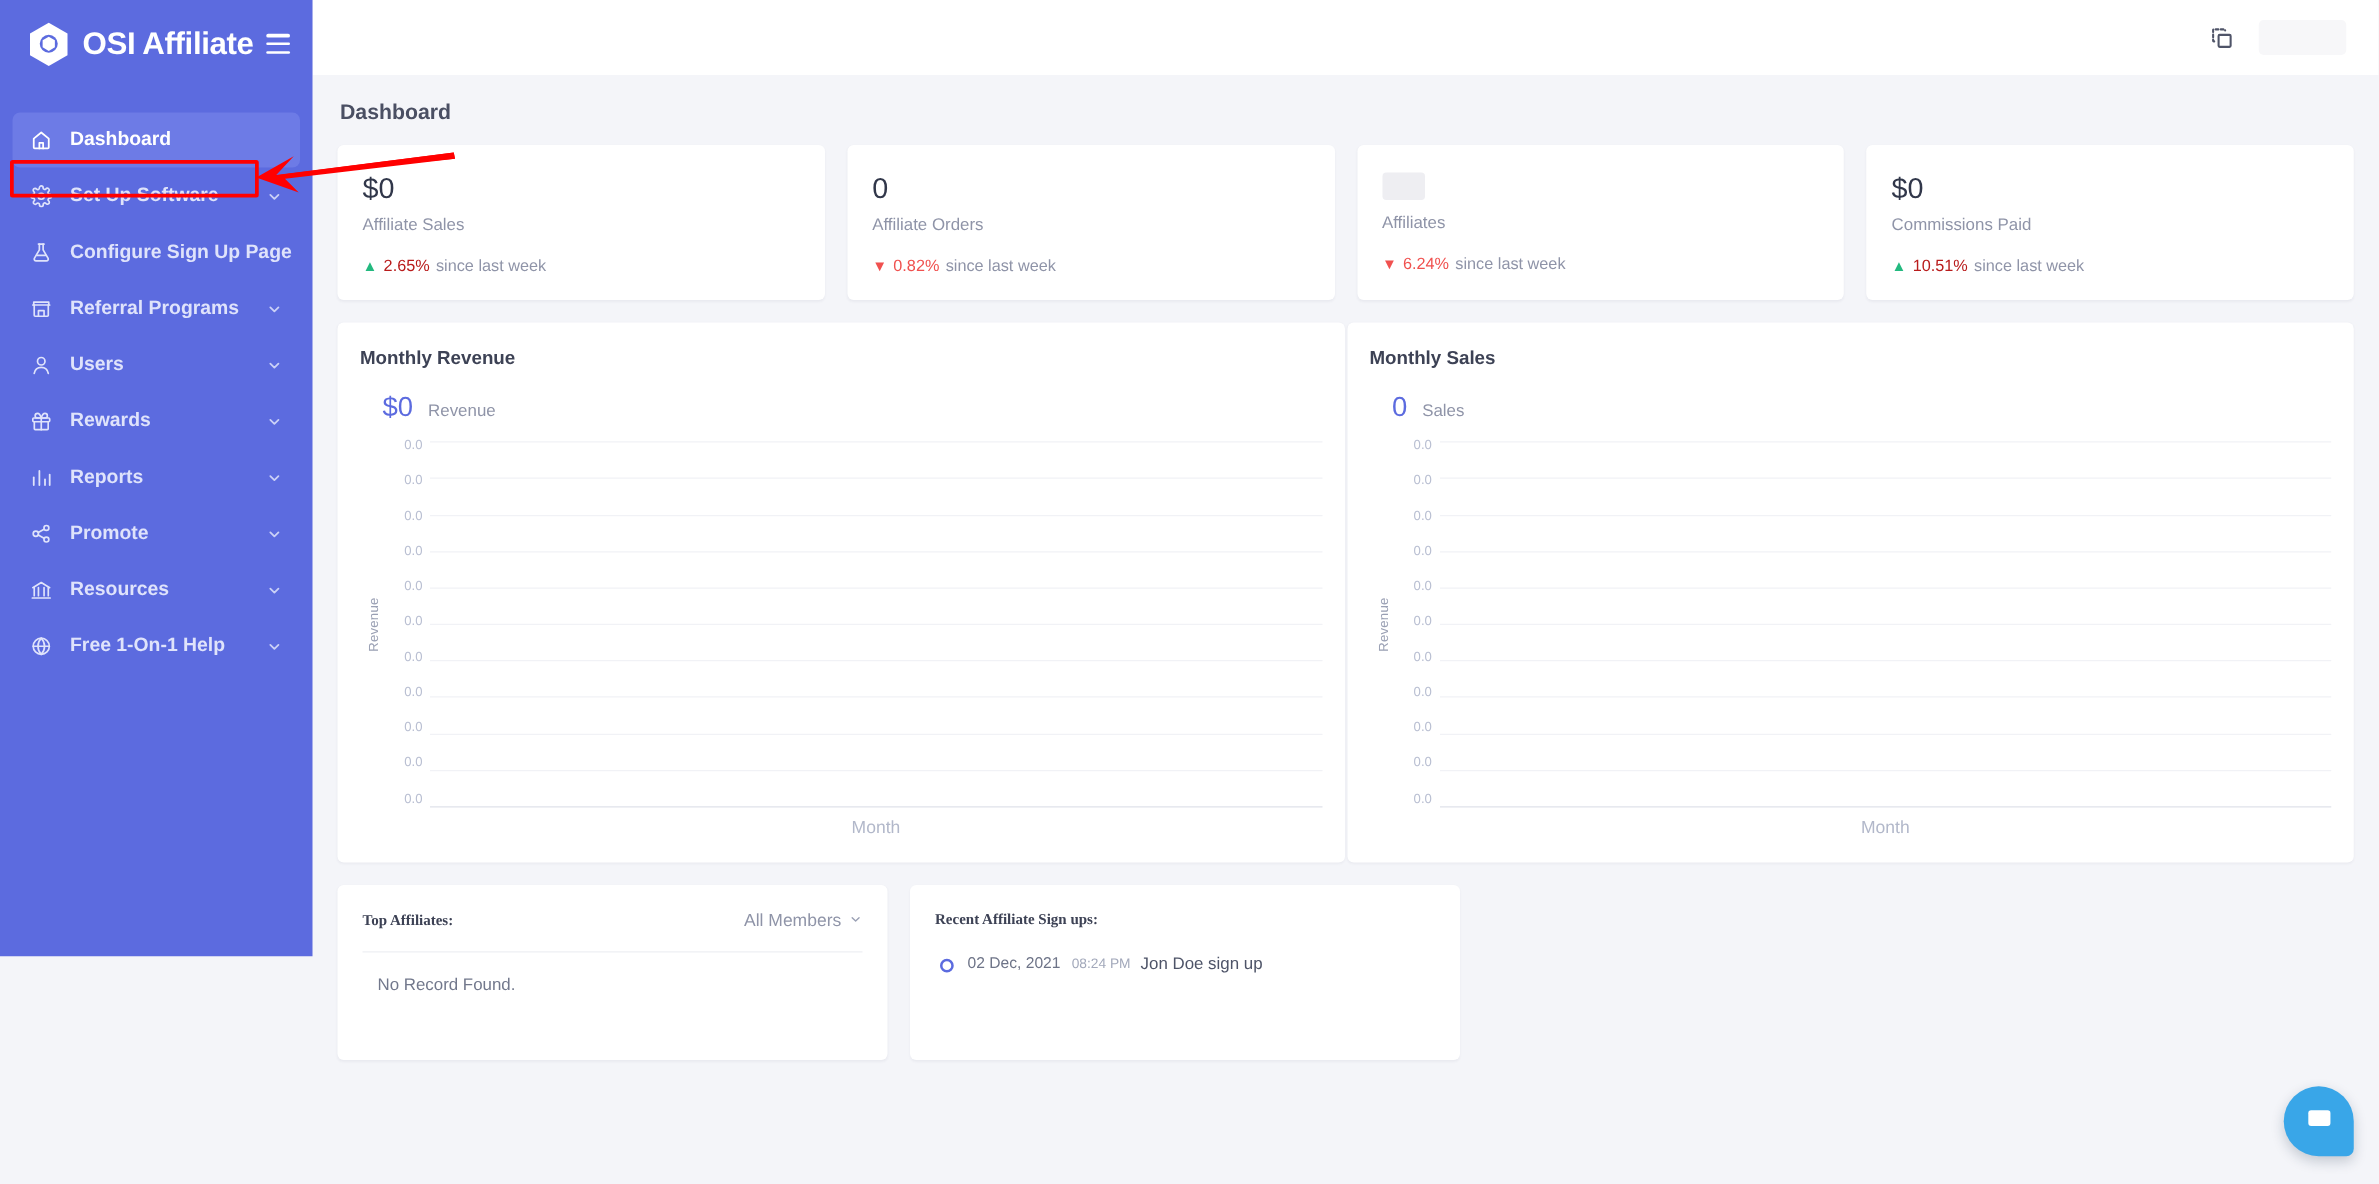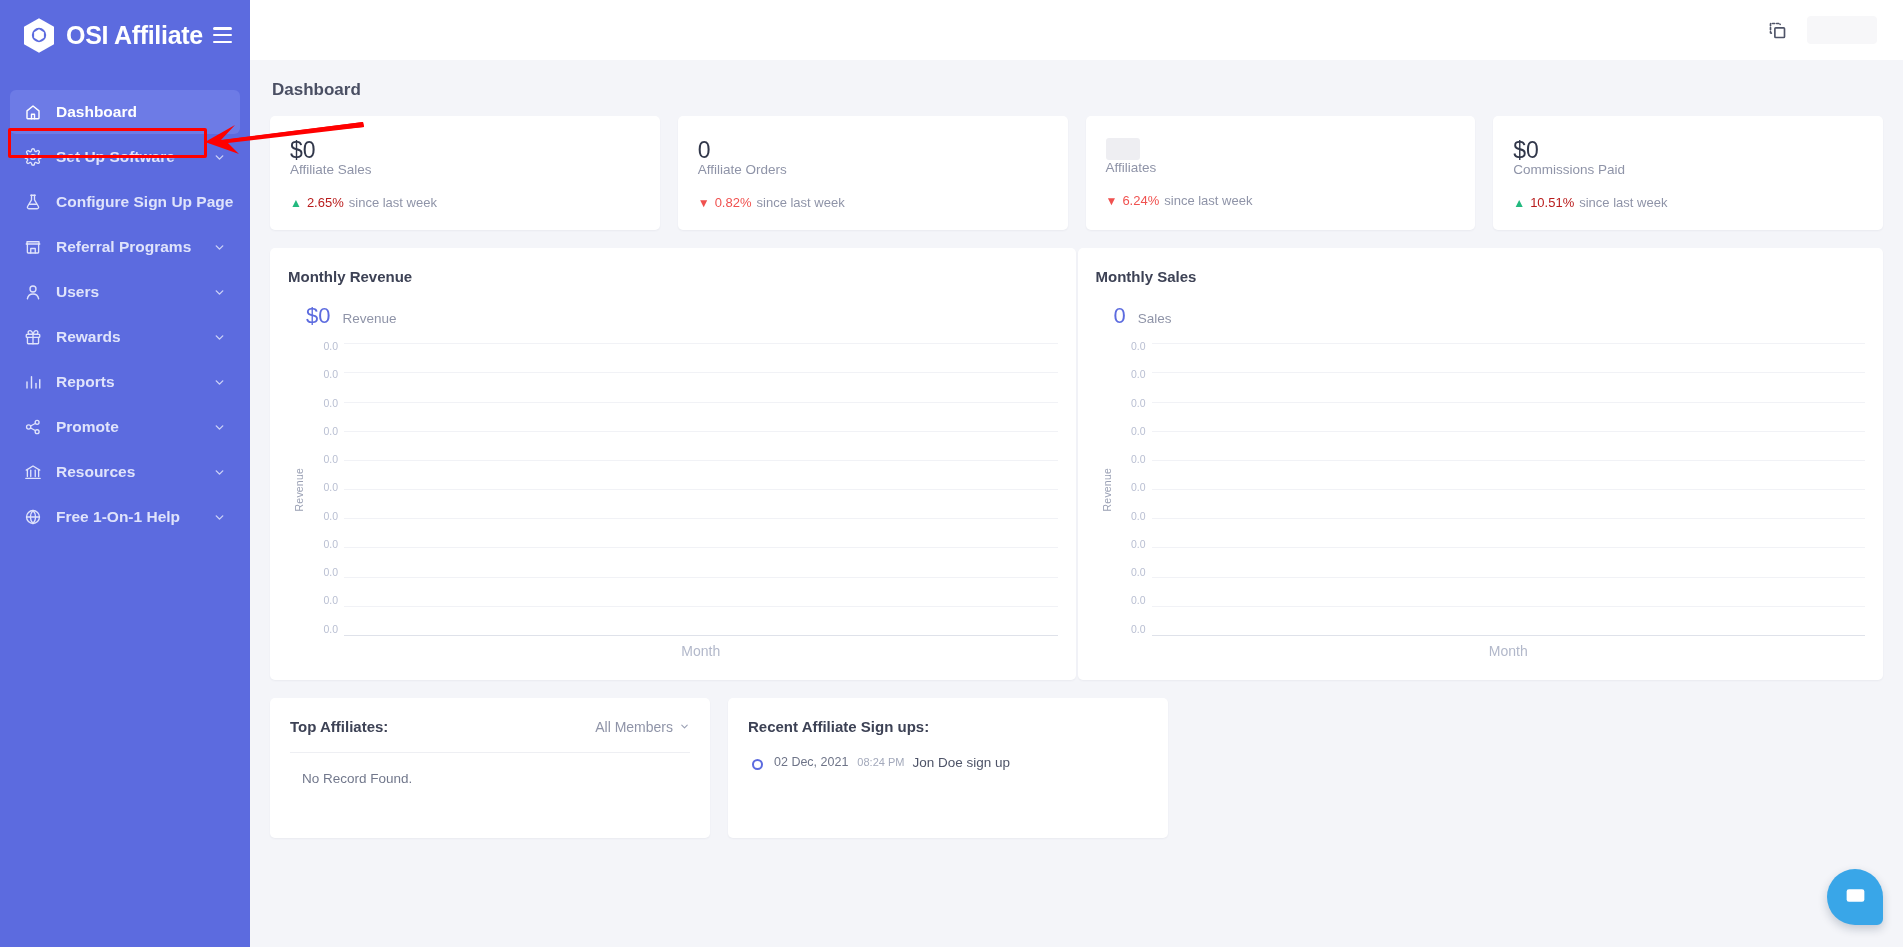--- a/index.html
+++ b/index.html
@@ -6,21 +6,21 @@
   html, body {
     width: 1903px; height: 947px;
     overflow: hidden;
     font-family: "Liberation Sans", sans-serif;
     background: #f4f5f9;
   }
   .app { position: relative; width: 1903px; height: 947px; display: flex; }
 
   
   .sidebar {
-    width: 250px; height: 947px;
+    width: 250px; height: 765px;
     background: #5c6bdf;
     flex: 0 0 250px;
     position: relative;
     overflow: hidden;
   }
   .brand {
     height: 70px;
     display: flex; align-items: center;
     padding: 0 18px 0 22px;
     gap: 10px;
@@ -99,21 +99,21 @@
   .stat-card {
     flex: 1 1 0;
     background: #ffffff;
     border-radius: 5px;
     padding: 22px 20px 20px 20px;
     box-shadow: 0 1px 2px rgba(30,40,80,.05);
     min-height: 112px;
   }
   .stat-value { font-size: 23px; font-weight: 400; color: #31374a; line-height: 1.05; }
   .stat-skeleton { width: 34px; height: 22px; background: #eeeef2; border-radius: 3px; }
-  .stat-label { font-size: 13.5px; color: #8f94a8; }
+  .stat-label { font-size: 13.5px; color: #8f94a8; margin-top: 10px; }
   .stat-delta { margin-top: 18px; font-size: 13px; color: #8f94a8; display: flex; align-items: center; gap: 5px; }
   .delta-up { color: #b91c1c; font-weight: 400; }
   .delta-down { color: #f0514f; font-weight: 500; }
   .arrow { font-size: 12px; line-height: 1; }
   .arrow.up { color: #23b97f; }
   .arrow.down { color: #f0514f; }
 
   
   .charts-row { display: flex; gap: 2px; margin-top: 18px; }
   .chart-card {
@@ -170,21 +170,21 @@
     background: #ffffff;
     border-radius: 5px;
     box-shadow: 0 1px 2px rgba(30,40,80,.05);
     padding: 20px 20px 24px 20px;
     min-height: 140px;
   }
   .panel-top-affiliates { flex: 0 0 440px; }
   .panel-signups { flex: 0 0 440px; }
   .panel-social { flex: 1 1 auto; }
   .panel-head { display: flex; align-items: center; justify-content: space-between; }
-  .panel-title { font-size: 15px; font-weight: 700; color: #3d4255; }
+  .panel-title { font-size: 12px; font-weight: 700; color: #3d4255; font-family: Liberation Serif, serif; }
   .members-select {
     font-size: 14px; color: #8f94a8; display: flex; align-items: center; gap: 6px; cursor: pointer;
   }
   .members-select svg { width: 11px; height: 11px; }
   .panel-divider { height: 1px; background: #eeeff3; margin: 17px 0 0 0; }
   .no-record { font-size: 13.5px; color: #72788c; padding: 18px 0 0 12px; }
 
   .signup-item { display: flex; gap: 11px; padding: 20px 0 0 4px; }
   .signup-dot {
     width: 11px; height: 11px; flex: 0 0 11px;

